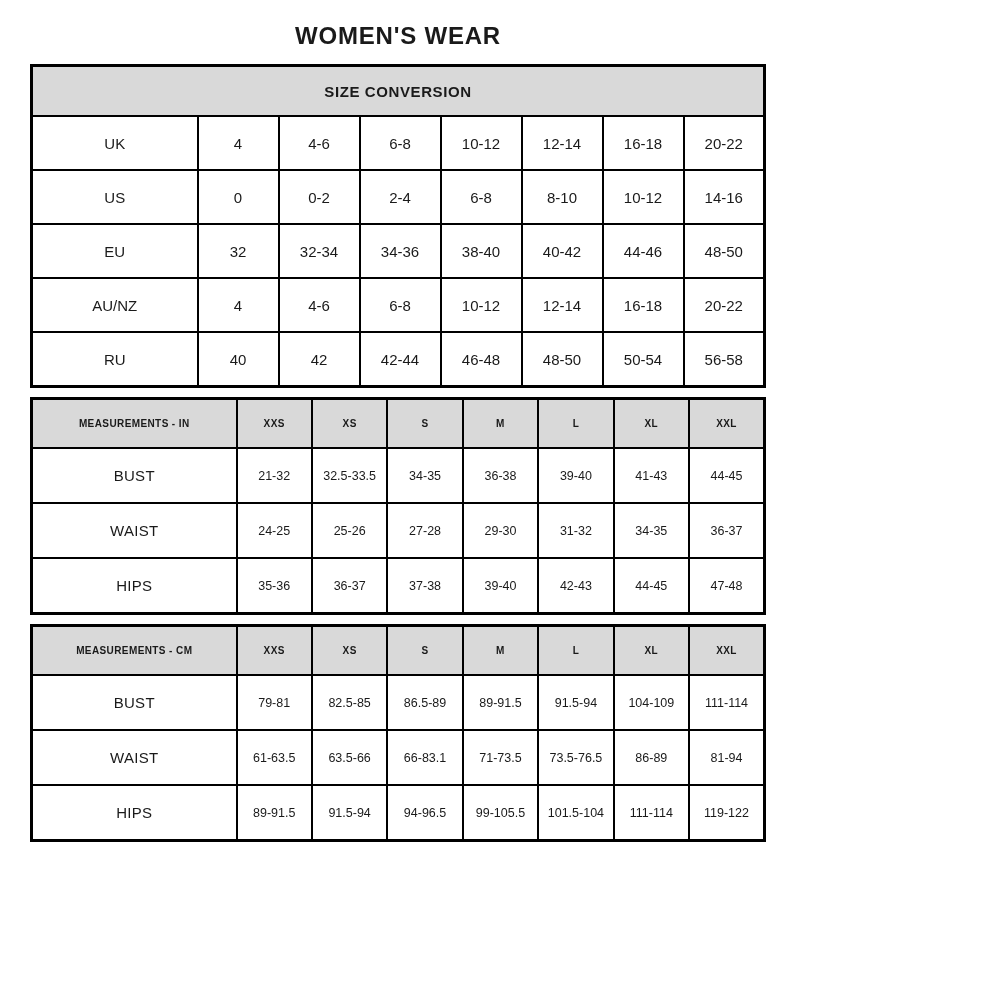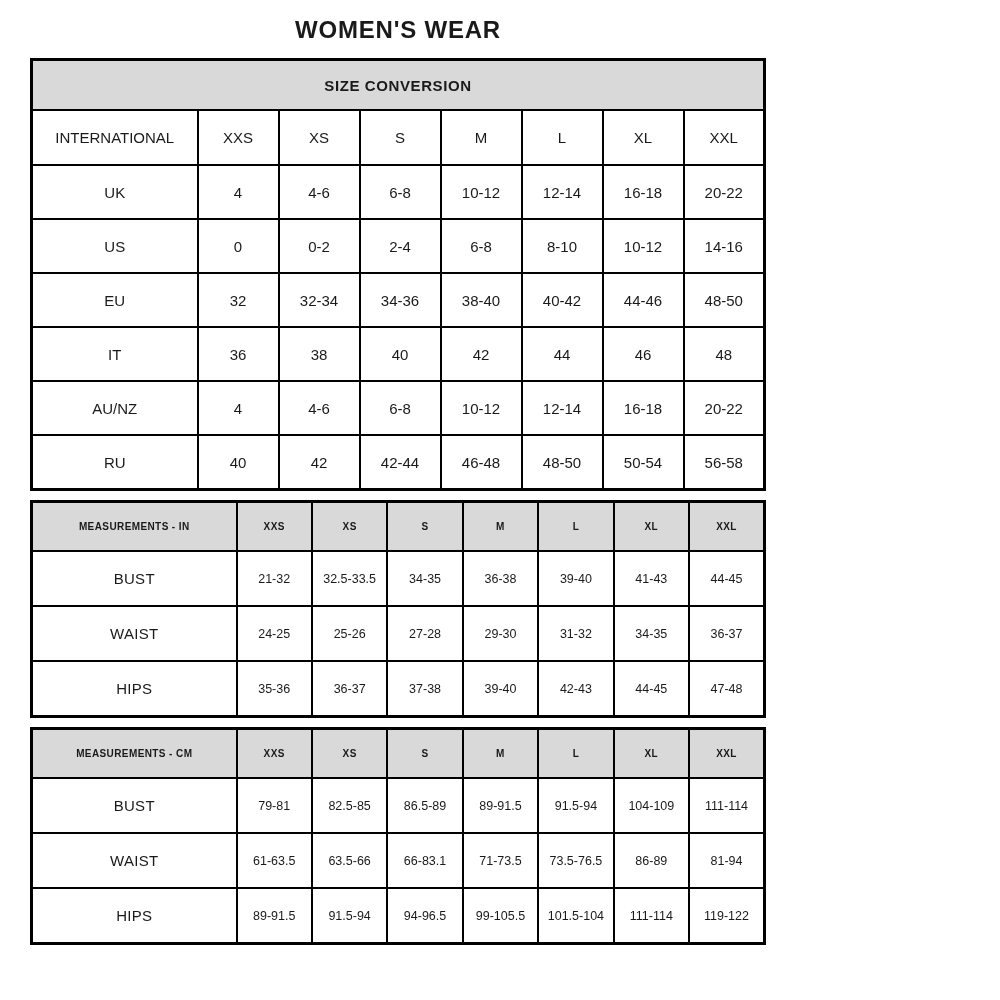--- a/index.html
+++ b/index.html
@@ -9,21 +9,21 @@
     --bg:#ffffff;
   }
   html,body{margin:0;padding:0;}
   body{
     width:1000px;height:1000px;
     background:var(--bg);
     color:var(--text);
     font-family:"Liberation Sans",sans-serif;
     overflow:hidden;
   }
-  .page{padding:0 30px;box-sizing:border-box;width:796px;}
+  .page{padding:6px 30px;box-sizing:border-box;width:796px;}
   .page-title{
     text-align:center;
     font-size:24px;
     font-weight:700;
     letter-spacing:0.8px;
     margin:0;
     padding:16px 0 14px 0;
   }
   table{
     width:100%;
@@ -83,30 +83,20 @@
         <col>
         <col>
         <col>
         <col>
         <col>
       </colgroup>
       <thead>
         <tr class="title-row" data-name="table-title-row">
           <td colspan="8" data-name="table-title">SIZE CONVERSION</td>
         </tr>
-        <tr data-name="table-header-row">
-          <th data-name="row-label-header">INTERNATIONAL</th>
-          <th data-name="column-header">XXS</th>
-          <th data-name="column-header">XS</th>
-          <th data-name="column-header">S</th>
-          <th data-name="column-header">M</th>
-          <th data-name="column-header">L</th>
-          <th data-name="column-header">XL</th>
-          <th data-name="column-header">XXL</th>
-        </tr>
       </thead>
       <tbody>
         <tr data-name="table-row">
           <td class="row-label" data-name="row-label">UK</td>
           <td class="cell" data-name="table-cell">4</td>
           <td class="cell" data-name="table-cell">4-6</td>
           <td class="cell" data-name="table-cell">6-8</td>
           <td class="cell" data-name="table-cell">10-12</td>
           <td class="cell" data-name="table-cell">12-14</td>
           <td class="cell" data-name="table-cell">16-18</td>
@@ -124,30 +114,20 @@
         </tr>
         <tr data-name="table-row">
           <td class="row-label" data-name="row-label">EU</td>
           <td class="cell" data-name="table-cell">32</td>
           <td class="cell" data-name="table-cell">32-34</td>
           <td class="cell" data-name="table-cell">34-36</td>
           <td class="cell" data-name="table-cell">38-40</td>
           <td class="cell" data-name="table-cell">40-42</td>
           <td class="cell" data-name="table-cell">44-46</td>
           <td class="cell" data-name="table-cell">48-50</td>
-        </tr>
-        <tr data-name="table-row">
-          <td class="row-label" data-name="row-label">IT</td>
-          <td class="cell" data-name="table-cell">36</td>
-          <td class="cell" data-name="table-cell">38</td>
-          <td class="cell" data-name="table-cell">40</td>
-          <td class="cell" data-name="table-cell">42</td>
-          <td class="cell" data-name="table-cell">44</td>
-          <td class="cell" data-name="table-cell">46</td>
-          <td class="cell" data-name="table-cell">48</td>
         </tr>
         <tr data-name="table-row">
           <td class="row-label" data-name="row-label">AU/NZ</td>
           <td class="cell" data-name="table-cell">4</td>
           <td class="cell" data-name="table-cell">4-6</td>
           <td class="cell" data-name="table-cell">6-8</td>
           <td class="cell" data-name="table-cell">10-12</td>
           <td class="cell" data-name="table-cell">12-14</td>
           <td class="cell" data-name="table-cell">16-18</td>
           <td class="cell" data-name="table-cell">20-22</td>

